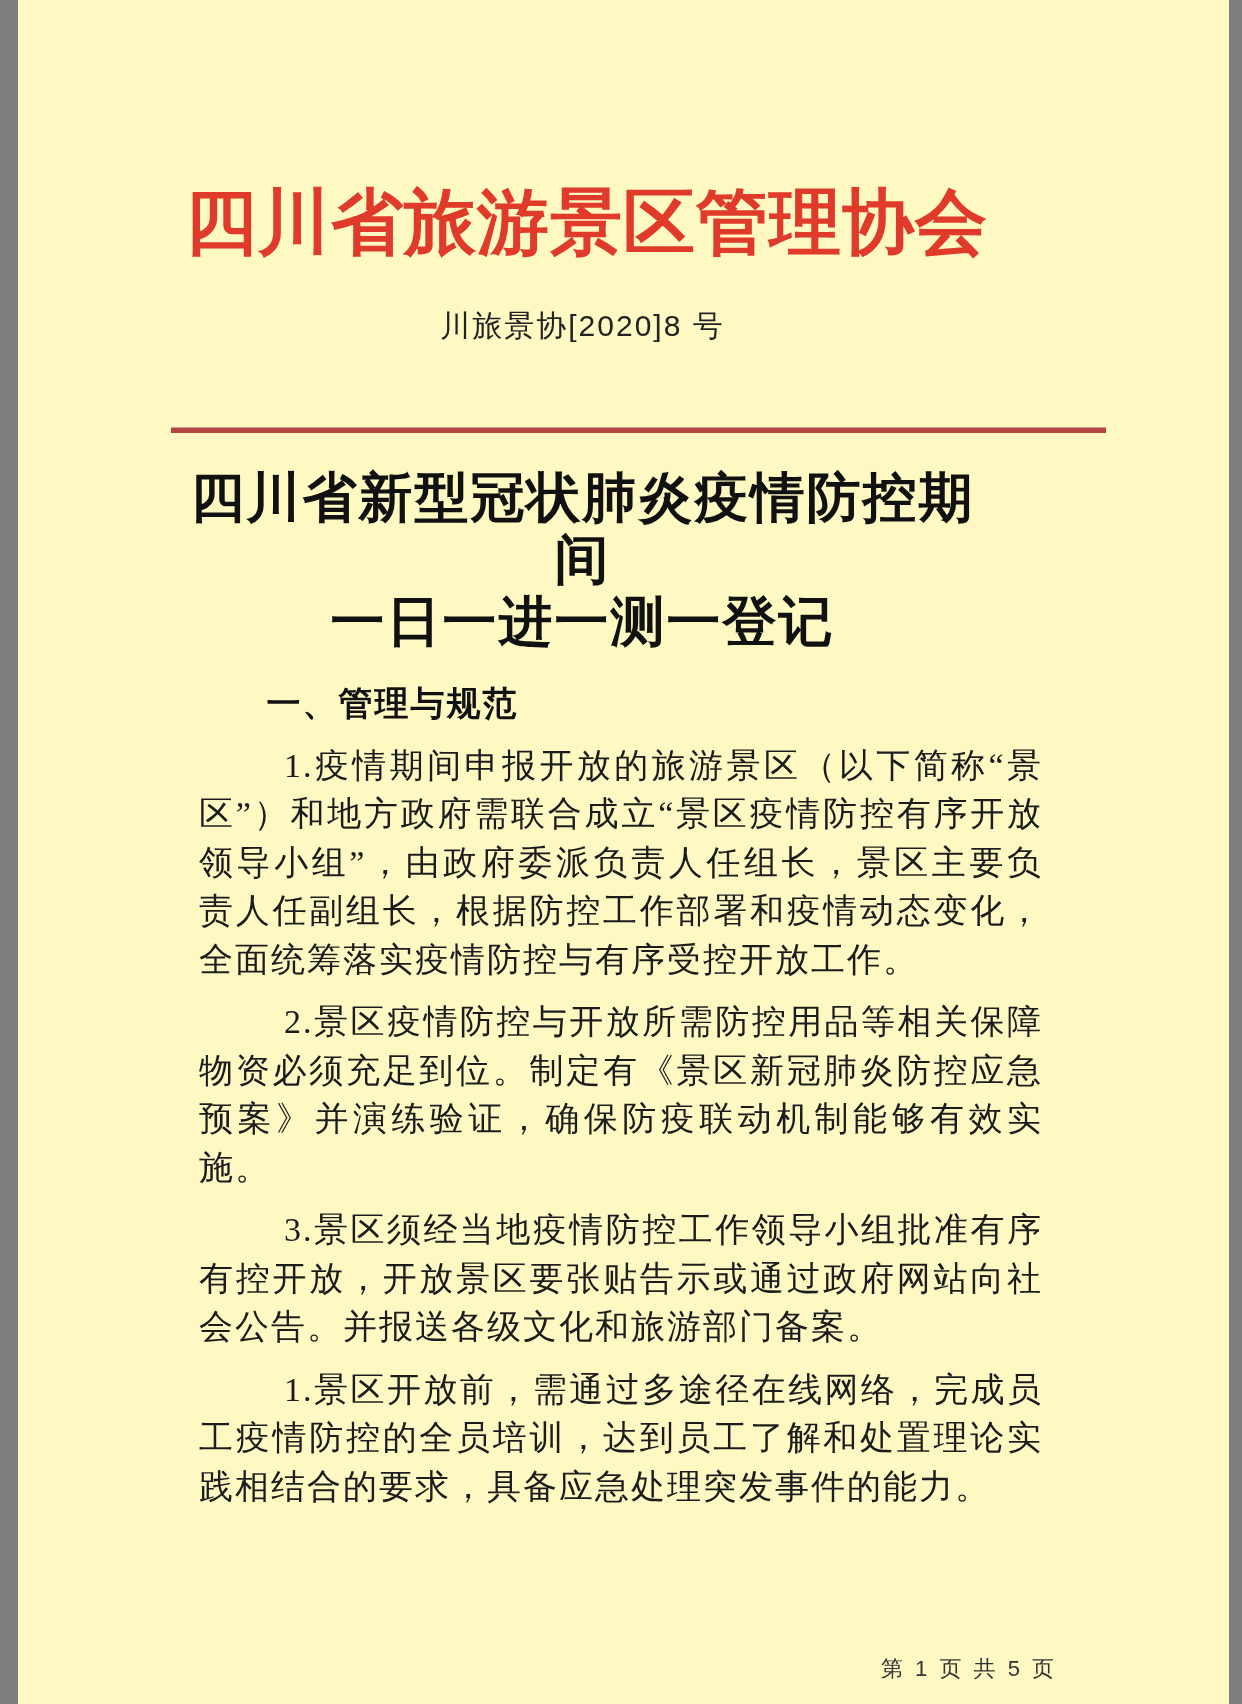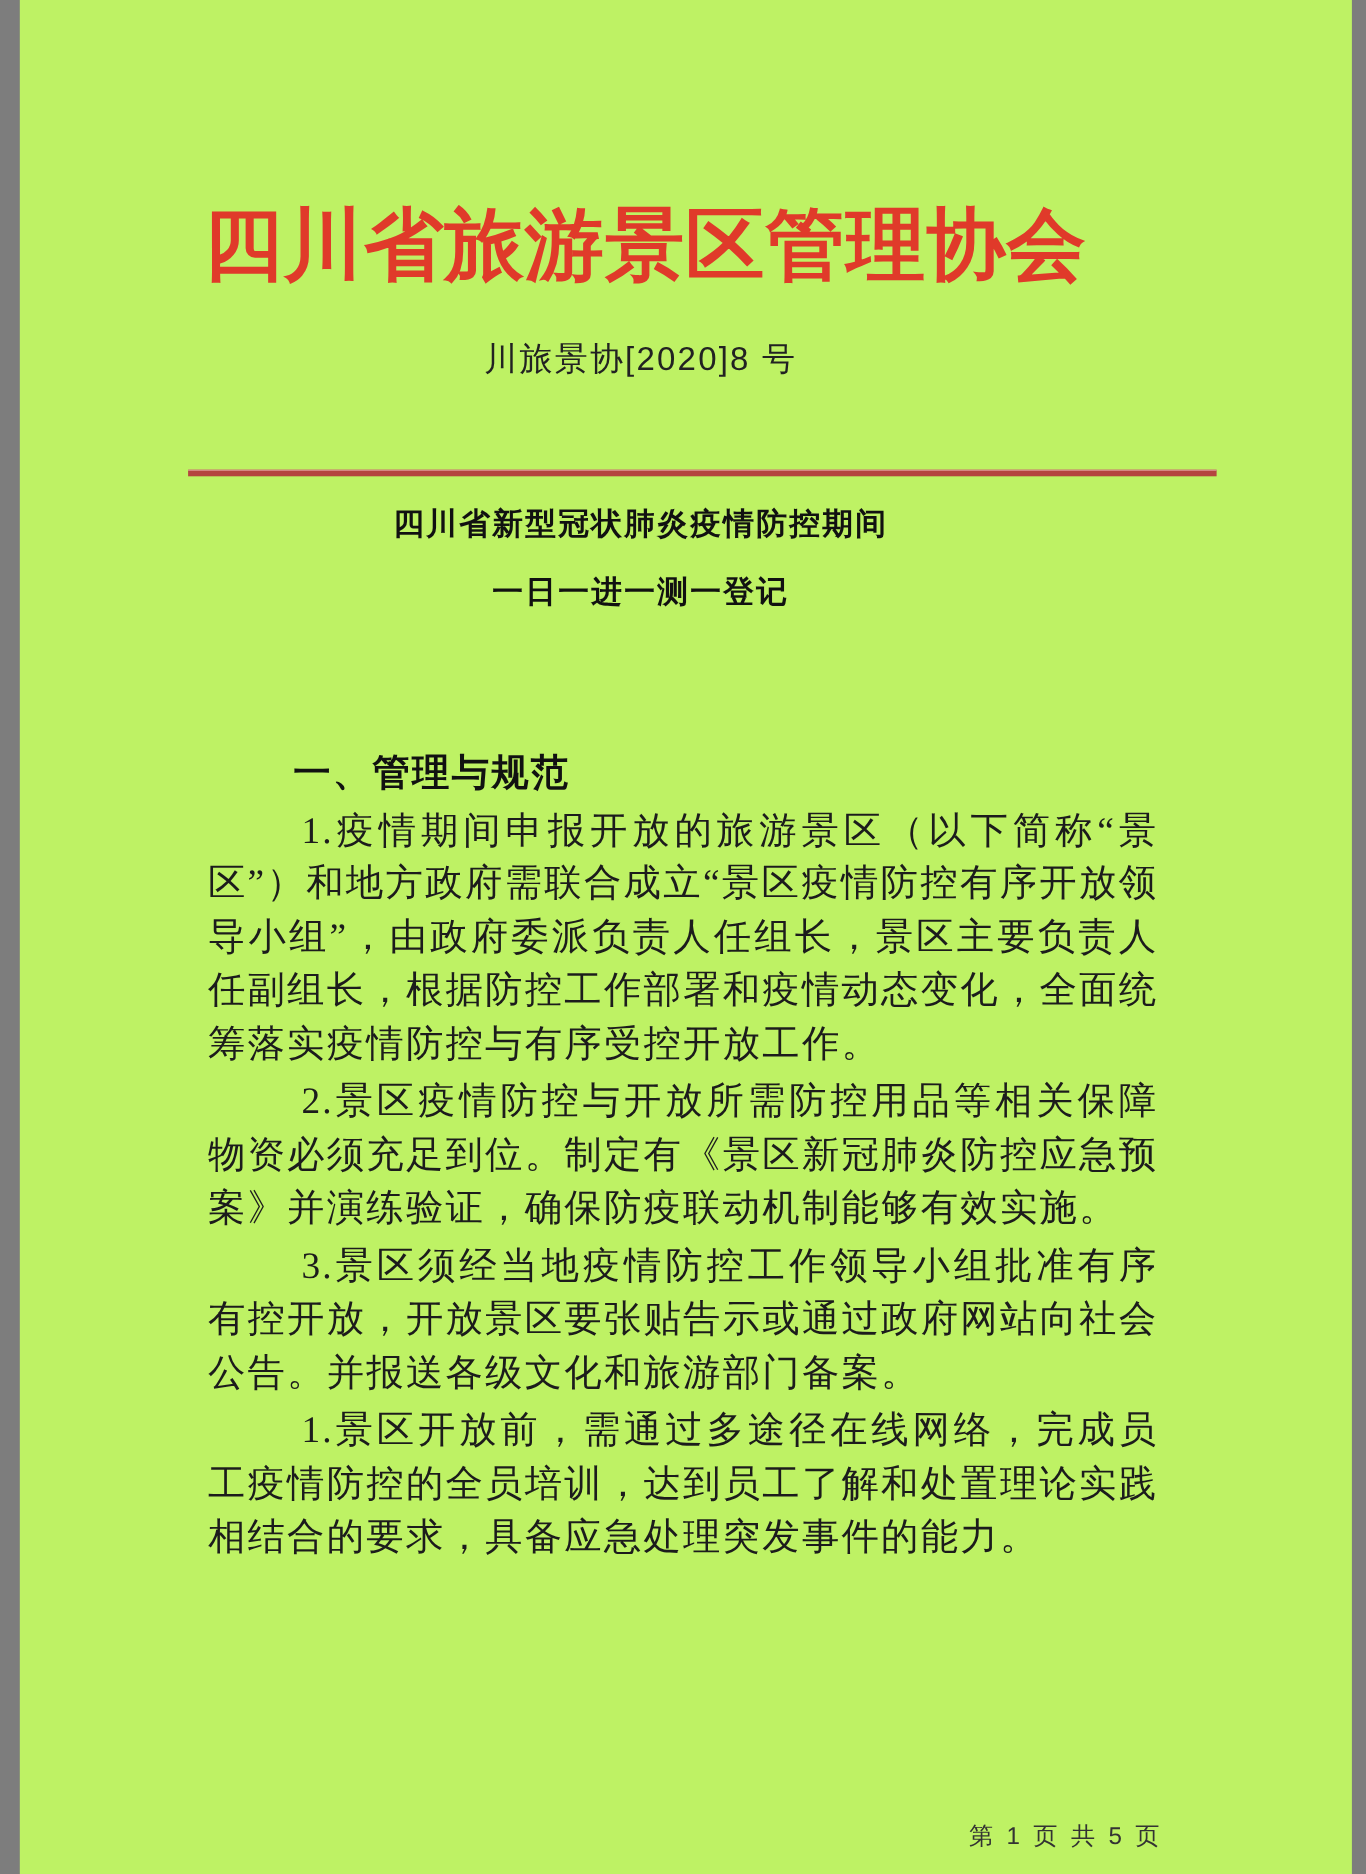--- a/index.html
+++ b/index.html
@@ -49,26 +49,26 @@
     position: absolute;
     left: 171px;
     top: 427px;
     width: 935px;
     height: 5px;
     border-top: 1px solid #dc9a95;
   }
   .doc-title {
     position: absolute;
     left: 185px;
-    top: 445px;
+    top: 466px;
     width: 795px;
     text-align: center;
     font-family: "Liberation Sans", "DejaVu Sans", sans-serif;
     font-weight: bold;
-    font-size: 28px;
+    font-size: 54px;
     line-height: 62px;
     color: #111111;
     letter-spacing: 2px;
   }
   .body-text {
     position: absolute;
     left: 185px;
     top: 679px;
     width: 872px;
     font-size: 34px;
@@ -78,39 +78,39 @@
     text-align: justify;
     font-family: "Liberation Serif", "DejaVu Serif", serif;
   }
   .section-heading {
     font-family: "Liberation Sans", "DejaVu Sans", sans-serif;
     font-weight: bold;
     text-indent: 2.4em;
     color: #111111;
   }
   .para {
-    margin: 4px;
+    margin: 14px;
     text-indent: 2.5em;
   }
   .footer {
     position: absolute;
     left: 185px;
     top: 1654px;
     width: 872px;
     text-align: right;
     font-size: 22px;
     letter-spacing: 3px;
     color: #333333;
     font-family: "Liberation Sans", "DejaVu Sans", sans-serif;
   }
 </style>
 </head>
 <body>
 
-<div class="page" style="background: #bef264;">
+<div class="page" style="background: #fef9c3;">
   <div class="edge edge-left" style="background: rgb(125, 125, 125);"></div>
   <div class="edge edge-right" style="background: rgb(125, 125, 125);"></div>
 
   <div class="header">
     <div class="org-title" style="color: rgb(224, 58, 42);">四川省旅游景区管理协会</div>
     <div class="doc-number">川旅景协[2020]8 号</div>
   </div>
 
   <div class="divider" style="background: rgb(180, 69, 63);"></div>
 

